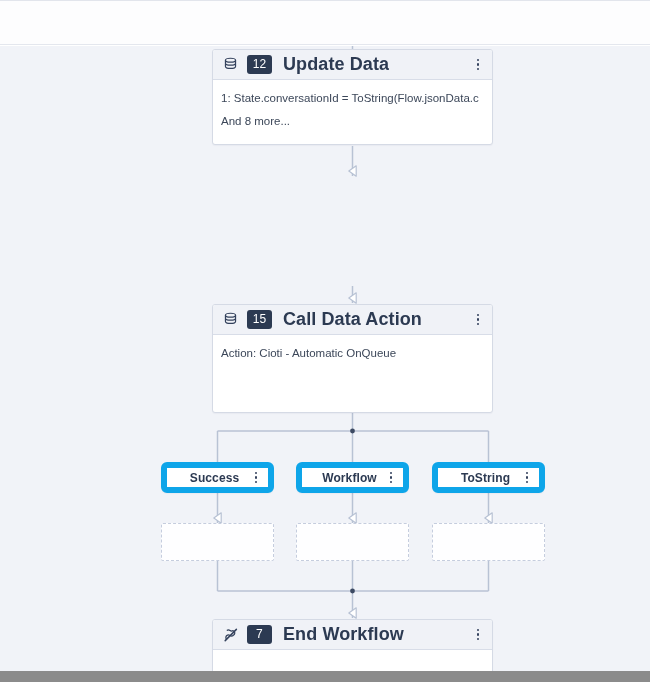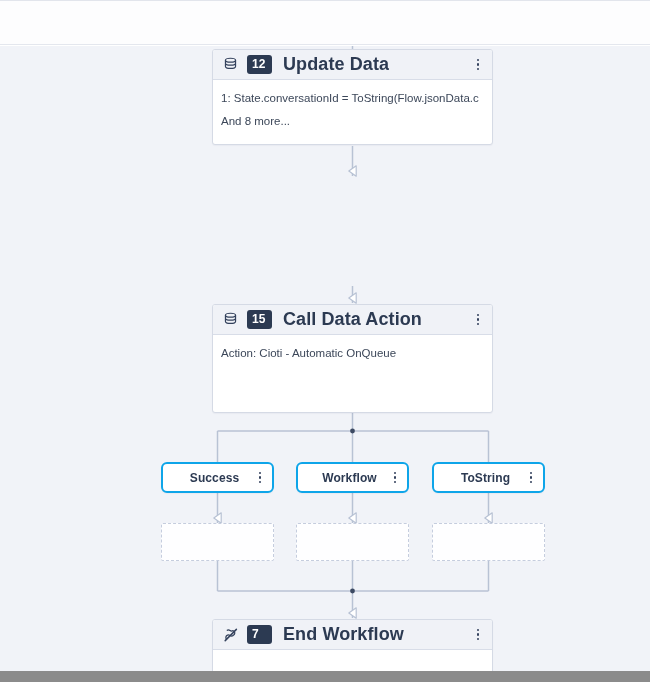--- a/index.html
+++ b/index.html
@@ -84,22 +84,23 @@
   .node-badge {
     margin-left: 8px;
     min-width: 25px;
     height: 19px;
     padding: 0 5px;
     box-sizing: border-box;
     background: #2c3a52;
     color: #ffffff;
     border-radius: 3px;
     font-size: 12px;
-    font-weight: bold;
+    font-weight: normal;
     line-height: 19px;
+    text-align: center;
     letter-spacing: 0.2px;
   }
   .node-title {
     margin-left: 11px;
     font-size: 18px;
     font-weight: bold;
     color: #2c3a52;
     white-space: nowrap;
     overflow: hidden;
     letter-spacing: 0.1px;
@@ -145,21 +146,21 @@
   #node-end     { top: 573px; }
   #node-end .node-body     { height: 40px; }
 
   
   .branch-label {
     position: absolute;
     width: 113px;
     height: 31px;
     box-sizing: border-box;
     background: #ffffff;
-    border: 2px solid #0ea5e9;
+    border: 6px solid #0ea5e9;
     border-radius: 6px;
     display: flex;
     align-items: center;
     box-shadow: 0 1px 1px rgba(40,55,85,0.04);
   }
   .branch-label .bl-text {
     flex: 1;
     text-align: center;
     font-size: 12px;
     font-weight: bold;

